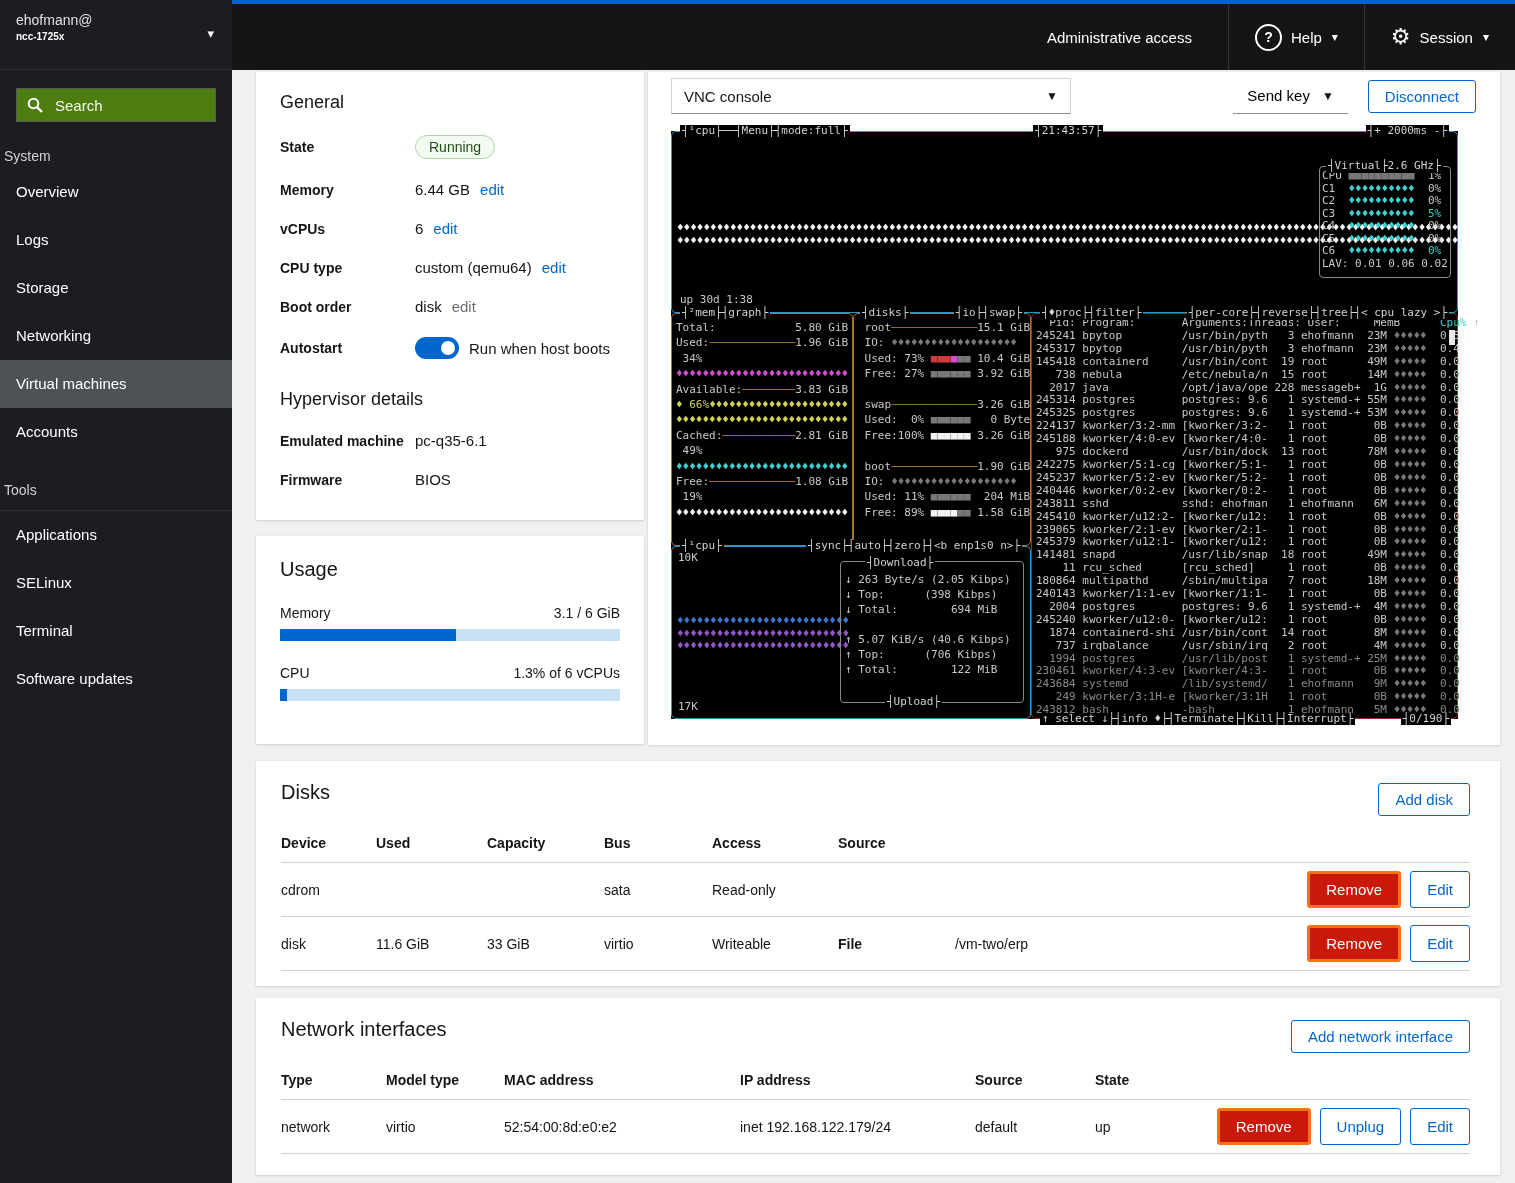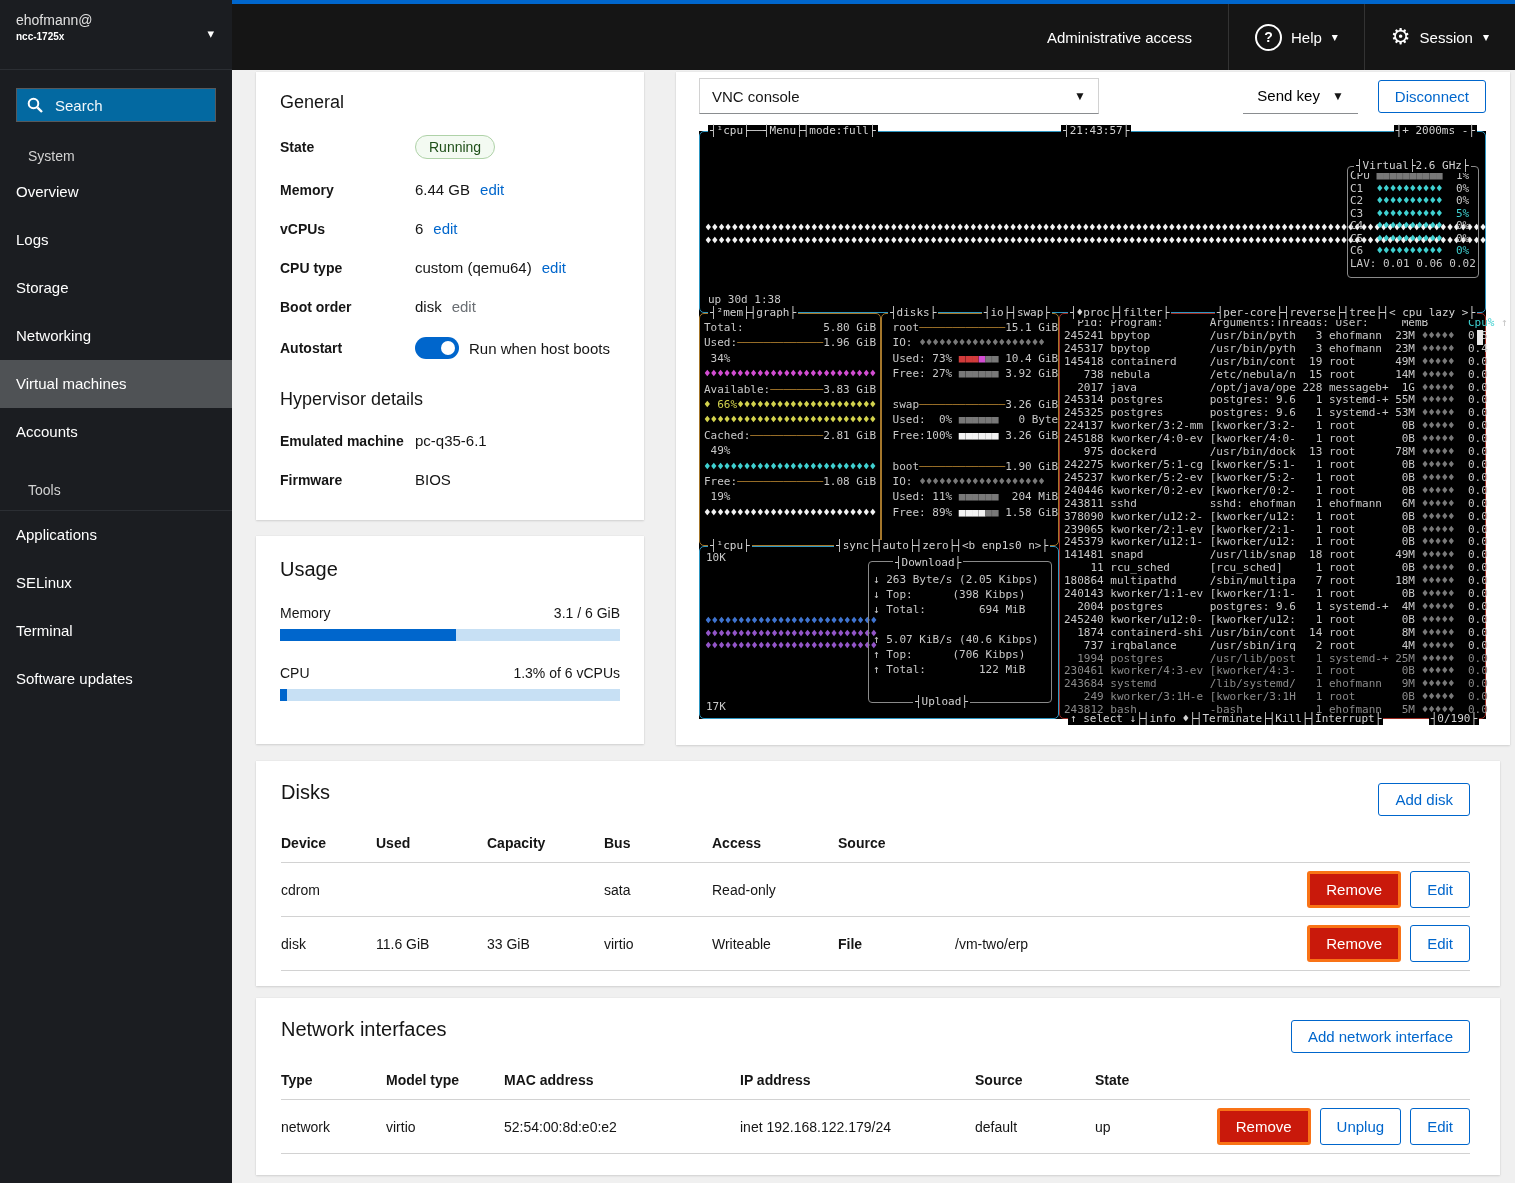--- a/index.html
+++ b/index.html
@@ -4,40 +4,40 @@
 <style>
   html,body{margin:0;padding:0;background:#ededed;font-family:"Liberation Sans",sans-serif;}
   .stage{position:relative;width:1515px;height:1183px;overflow:hidden;background:#f0f0f0;}
 
   
   .sidebar{position:absolute;left:0;top:0;width:232px;height:1183px;background:#1b1d21;color:#fff;}
   .user-block{padding:12px 16px;border-bottom:1px solid #2b2e33;height:45px;position:relative;cursor:pointer;}
   .user-block .u1{font-size:14px;color:#e0e0e0;}
   .user-block .u2{font-size:10px;font-weight:700;margin-top:3px;}
   .user-block .caret{position:absolute;right:18px;top:26px;color:#fff;font-size:13px;}
-  .search-wrap{margin:18px 16px 0 16px;border:1px solid #57595c;background:#0369a1;display:flex;align-items:center;height:34px;padding:0 10px;box-sizing:border-box;}
+  .search-wrap{margin:18px 16px 0 16px;border:1px solid #57595c;background:#4d7c0f;display:flex;align-items:center;height:34px;padding:0 10px;box-sizing:border-box;}
   .search-wrap svg{flex:0 0 auto;margin-right:10px;}
   .search-wrap input{background:transparent;border:0;outline:0;color:#fff;font-size:15px;width:100%;font-family:"Liberation Sans",sans-serif;}
   .search-wrap input::placeholder{color:#fff;opacity:.95;}
-  .nav-label{color:#d2d2d2;font-size:14px;padding:26px 16px 4px 28px;}
+  .nav-label{color:#d2d2d2;font-size:14px;padding:26px 16px 4px 4px;}
   .nav-item{color:#fff;font-size:15px;padding:0 16px;height:48px;line-height:48px;cursor:pointer;}
   .nav-item.active{background:#4f5255;}
   .tools-sep{border-bottom:1px solid #2b2e33;margin-top:8px;}
 
   
   .tophdr{position:absolute;left:232px;top:0;width:1283px;height:70px;background:#151515;border-top:4px solid #0066cc;box-sizing:border-box;color:#fff;display:flex;align-items:center;justify-content:flex-end;}
   .admin-access{font-size:15px;padding:0 36px;height:100%;display:flex;align-items:center;cursor:pointer;}
   .hdr-group{height:100%;display:flex;align-items:center;padding:0 26px;border-left:1px solid #333;cursor:pointer;font-size:15px;}
   .hdr-group .caret{margin-left:10px;font-size:12px;color:#fff;}
   .qmark{width:23px;height:23px;border:2px solid #fff;border-radius:50%;display:inline-flex;align-items:center;justify-content:center;font-weight:700;font-size:14px;margin-right:9px;}
   .gear{font-size:22px;margin-right:9px;line-height:1;}
 
   
   .main{position:absolute;left:232px;top:70px;width:1283px;height:1113px;box-sizing:border-box;padding:2px 15px 16px 24px;overflow:hidden;}
-  .cols{display:flex;gap:32px;}
+  .cols{display:flex;gap:4px;}
   .leftcol{width:388px;flex:0 0 auto;display:flex;flex-direction:column;gap:16px;}
   .card{background:#fff;box-shadow:0 1px 2px rgba(3,3,3,.12),0 0 1px rgba(3,3,3,.1);}
   .sec-title{font-size:18px;color:#151515;}
   .big-title{font-size:20px;color:#151515;}
 
   
   .gen-card{padding:20px 24px 24px 24px;box-sizing:border-box;height:448px;}
   .kv{display:grid;grid-template-columns:135px 1fr;align-items:center;margin-top:22px;}
   .kv .k{font-size:14px;font-weight:700;color:#151515;}
   .kv .v{font-size:15px;color:#151515;display:flex;align-items:center;gap:10px;}
@@ -345,21 +345,21 @@
                 <div class="tl"><span class="tc-t">  2017 java           /opt/java/ope 228 messageb+  1G </span><span class="tc-g">♦♦♦♦♦</span><span class="tc-t">  0.0</span></div>
                 <div class="tl"><span class="tc-t">245314 postgres       postgres: 9.6   1 systemd-+ 55M </span><span class="tc-g">♦♦♦♦♦</span><span class="tc-t">  0.0</span></div>
                 <div class="tl"><span class="tc-t">245325 postgres       postgres: 9.6   1 systemd-+ 53M </span><span class="tc-g">♦♦♦♦♦</span><span class="tc-t">  0.0</span></div>
                 <div class="tl"><span class="tc-t">224137 kworker/3:2-mm [kworker/3:2-   1 root       0B </span><span class="tc-g">♦♦♦♦♦</span><span class="tc-t">  0.0</span></div>
                 <div class="tl"><span class="tc-t">245188 kworker/4:0-ev [kworker/4:0-   1 root       0B </span><span class="tc-g">♦♦♦♦♦</span><span class="tc-t">  0.0</span></div>
                 <div class="tl"><span class="tc-t">   975 dockerd        /usr/bin/dock  13 root      78M </span><span class="tc-g">♦♦♦♦♦</span><span class="tc-t">  0.0</span></div>
                 <div class="tl"><span class="tc-t">242275 kworker/5:1-cg [kworker/5:1-   1 root       0B </span><span class="tc-g">♦♦♦♦♦</span><span class="tc-t">  0.0</span></div>
                 <div class="tl"><span class="tc-t">245237 kworker/5:2-ev [kworker/5:2-   1 root       0B </span><span class="tc-g">♦♦♦♦♦</span><span class="tc-t">  0.0</span></div>
                 <div class="tl"><span class="tc-t">240446 kworker/0:2-ev [kworker/0:2-   1 root       0B </span><span class="tc-g">♦♦♦♦♦</span><span class="tc-t">  0.0</span></div>
                 <div class="tl"><span class="tc-t">243811 sshd           sshd: ehofman   1 ehofmann   6M </span><span class="tc-g">♦♦♦♦♦</span><span class="tc-t">  0.0</span></div>
-                <div class="tl"><span class="tc-t">378090 kworker/u12:2- [kworker/u12:   1 root       0B </span><span class="tc-g">♦♦♦♦♦</span><span class="tc-t">  0.0</span></div>
+                <div class="tl"><span class="tc-t">245410 kworker/u12:2- [kworker/u12:   1 root       0B </span><span class="tc-g">♦♦♦♦♦</span><span class="tc-t">  0.0</span></div>
                 <div class="tl"><span class="tc-t">239065 kworker/2:1-ev [kworker/2:1-   1 root       0B </span><span class="tc-g">♦♦♦♦♦</span><span class="tc-t">  0.0</span></div>
                 <div class="tl"><span class="tc-t">245379 kworker/u12:1- [kworker/u12:   1 root       0B </span><span class="tc-g">♦♦♦♦♦</span><span class="tc-t">  0.0</span></div>
                 <div class="tl"><span class="tc-t">141481 snapd          /usr/lib/snap  18 root      49M </span><span class="tc-g">♦♦♦♦♦</span><span class="tc-t">  0.0</span></div>
                 <div class="tl"><span class="tc-t">    11 rcu_sched      [rcu_sched]     1 root       0B </span><span class="tc-g">♦♦♦♦♦</span><span class="tc-t">  0.0</span></div>
                 <div class="tl"><span class="tc-t">180864 multipathd     /sbin/multipa   7 root      18M </span><span class="tc-g">♦♦♦♦♦</span><span class="tc-t">  0.0</span></div>
                 <div class="tl"><span class="tc-t">240143 kworker/1:1-ev [kworker/1:1-   1 root       0B </span><span class="tc-g">♦♦♦♦♦</span><span class="tc-t">  0.0</span></div>
                 <div class="tl"><span class="tc-t">  2004 postgres       postgres: 9.6   1 systemd-+  4M </span><span class="tc-g">♦♦♦♦♦</span><span class="tc-t">  0.0</span></div>
                 <div class="tl"><span class="tc-t">245240 kworker/u12:0- [kworker/u12:   1 root       0B </span><span class="tc-g">♦♦♦♦♦</span><span class="tc-t">  0.0</span></div>
                 <div class="tl"><span class="tc-t">  1874 containerd-shi /usr/bin/cont  14 root       8M </span><span class="tc-g">♦♦♦♦♦</span><span class="tc-t">  0.0</span></div>
                 <div class="tl"><span class="tc-t">   737 irqbalance     /usr/sbin/irq   2 root       4M </span><span class="tc-g">♦♦♦♦♦</span><span class="tc-t">  0.0</span></div>

